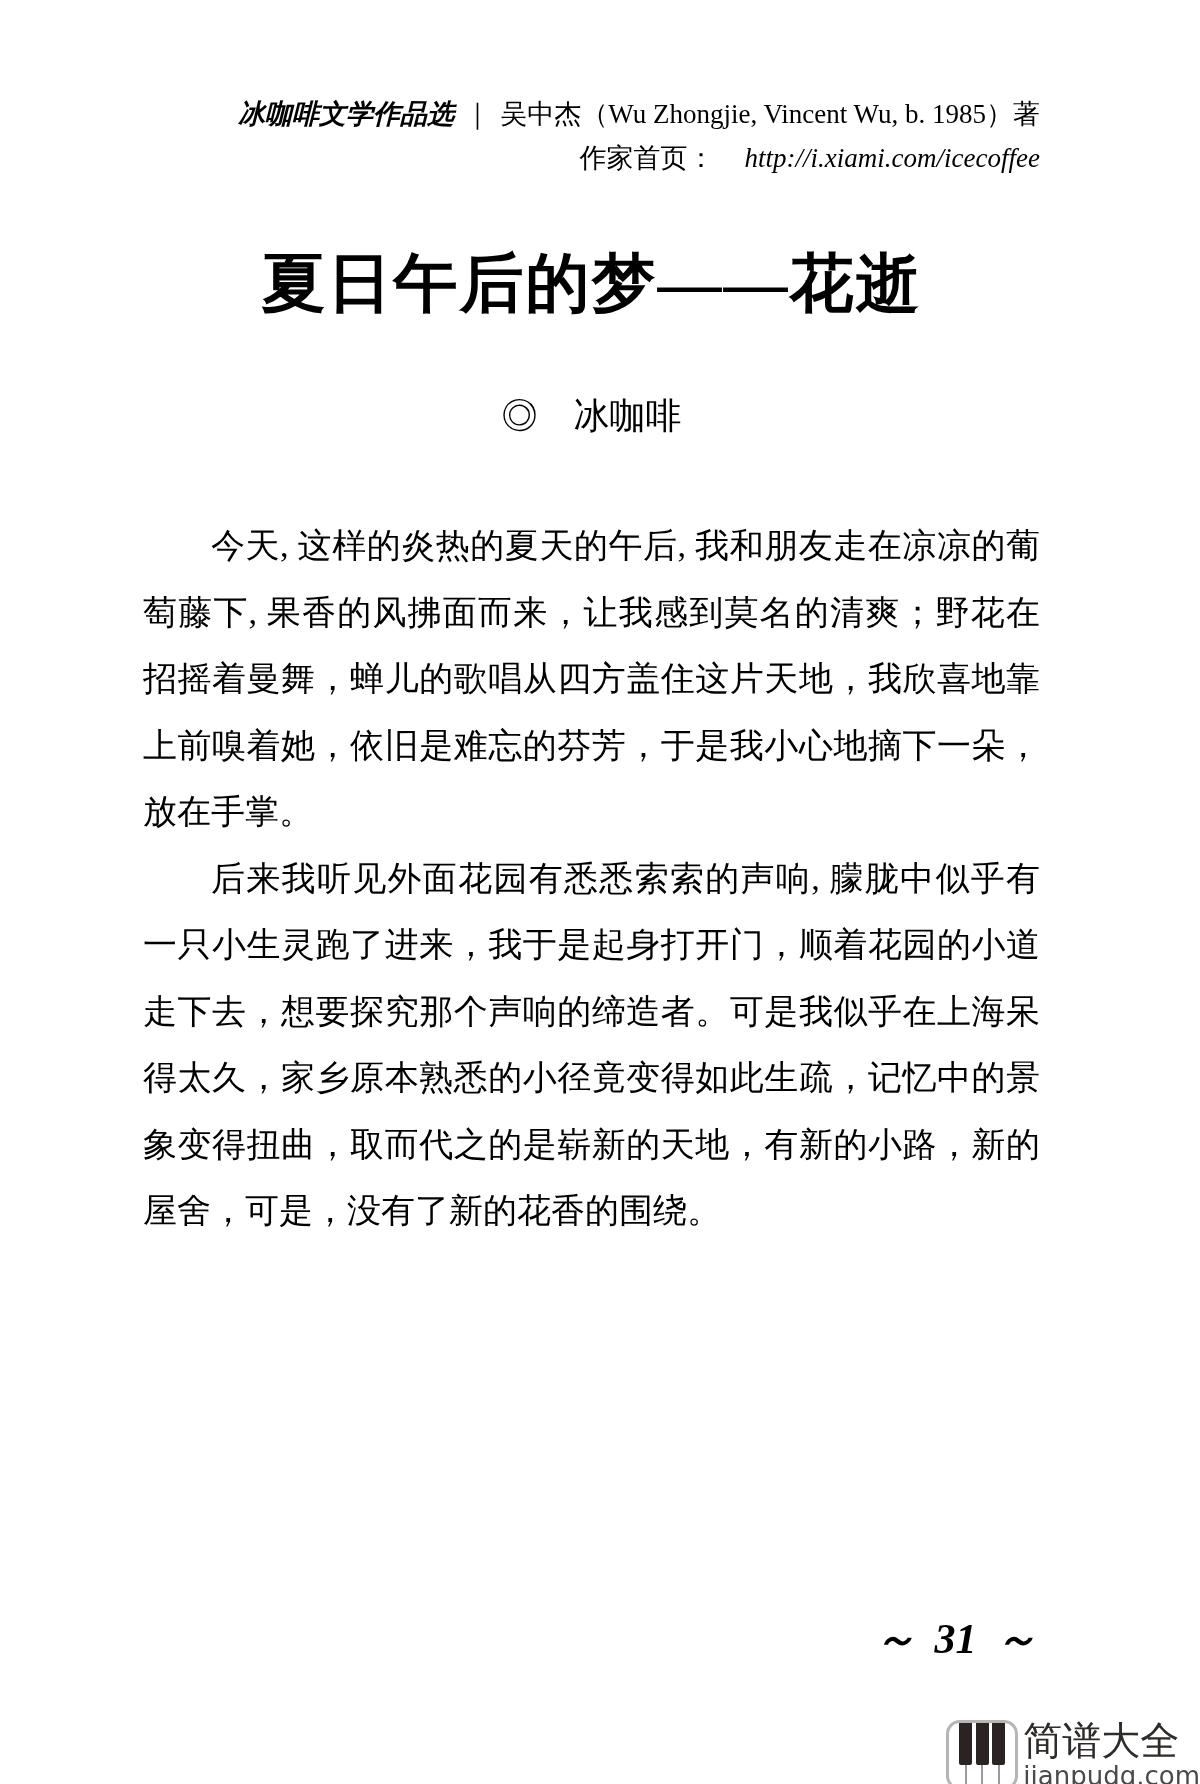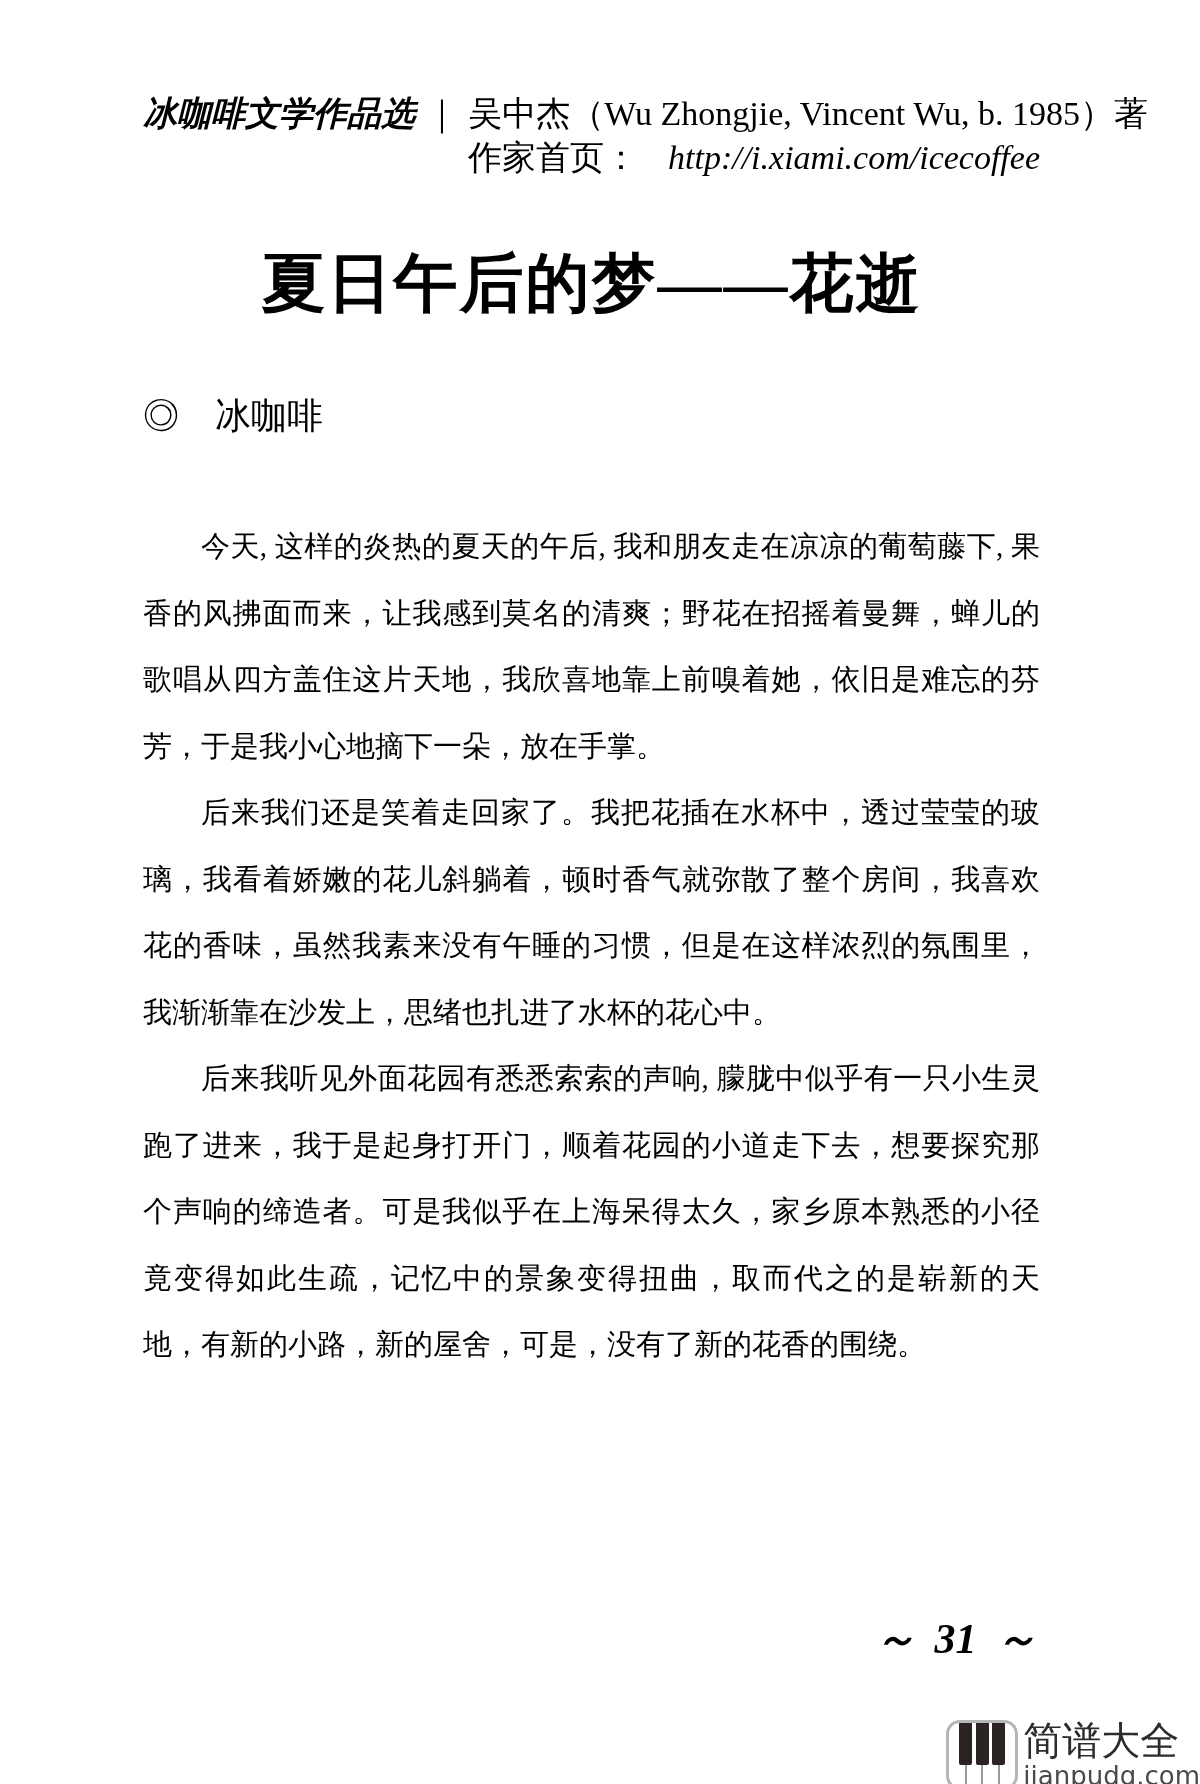--- a/index.html
+++ b/index.html
@@ -16,21 +16,21 @@
     font-family: "Liberation Serif", serif;
   }
 
   
   .page-header {
     position: absolute;
     top: 92px;
     left: 143px;
     width: 897px;
     text-align: right;
-    font-size: 34px;
+    font-size: 27px;
     line-height: 44px;
     white-space: nowrap;
   }
   .series-title {
     font-weight: bold;
     font-style: italic;
   }
   .header-sep {
     padding: 0 10px;
     font-weight: normal;
@@ -55,31 +55,32 @@
     line-height: 1;
     font-weight: bold;
     letter-spacing: 2px;
     white-space: nowrap;
   }
   .byline {
     position: absolute;
     top: 398px;
     left: 143px;
     width: 897px;
+    text-align: center;
     font-size: 36px;
     line-height: 1;
   }
 
   
   .content {
     position: absolute;
     top: 513px;
     left: 143px;
     width: 897px;
-    font-size: 29px;
+    font-size: 34px;
     line-height: 66.5px;
     text-align: justify;
     text-justify: inter-character;
   }
   .content p {
     margin: 0;
     padding: 0;
     text-indent: 2em;
   }
 
@@ -166,21 +167,20 @@
     <span class="homepage-label">作家首页：</span><span class="homepage-url">http://i.xiami.com/icecoffee</span>
   </div>
 </div>
 
 <div class="page-title">夏日午后的梦——花逝</div>
 
 <div class="byline">◎　冰咖啡</div>
 
 <div class="content">
   <p>今天, 这样的炎热的夏天的午后, 我和朋友走在凉凉的葡萄藤下, 果香的风拂面而来，让我感到莫名的清爽；野花在招摇着曼舞，蝉儿的歌唱从四方盖住这片天地，我欣喜地靠上前嗅着她，依旧是难忘的芬芳，于是我小心地摘下一朵，放在手掌。</p>
-  <p>后来我们还是笑着走回家了。我把花插在水杯中，透过莹莹的玻璃，我看着娇嫩的花儿斜躺着，顿时香气就弥散了整个房间，我喜欢花的香味，虽然我素来没有午睡的习惯，但是在这样浓烈的氛围里，我渐渐靠在沙发上，思绪也扎进了水杯的花心中。</p>
   <p>后来我听见外面花园有悉悉索索的声响, 朦胧中似乎有一只小生灵跑了进来，我于是起身打开门，顺着花园的小道走下去，想要探究那个声响的缔造者。可是我似乎在上海呆得太久，家乡原本熟悉的小径竟变得如此生疏，记忆中的景象变得扭曲，取而代之的是崭新的天地，有新的小路，新的屋舍，可是，没有了新的花香的围绕。</p>
 </div>
 
 <div class="page-number">～ 31 ～</div>
 
 <div class="watermark">
   <div class="piano-icon">
     <div class="black-key k1"></div>
     <div class="black-key k2"></div>
     <div class="black-key k3"></div>

